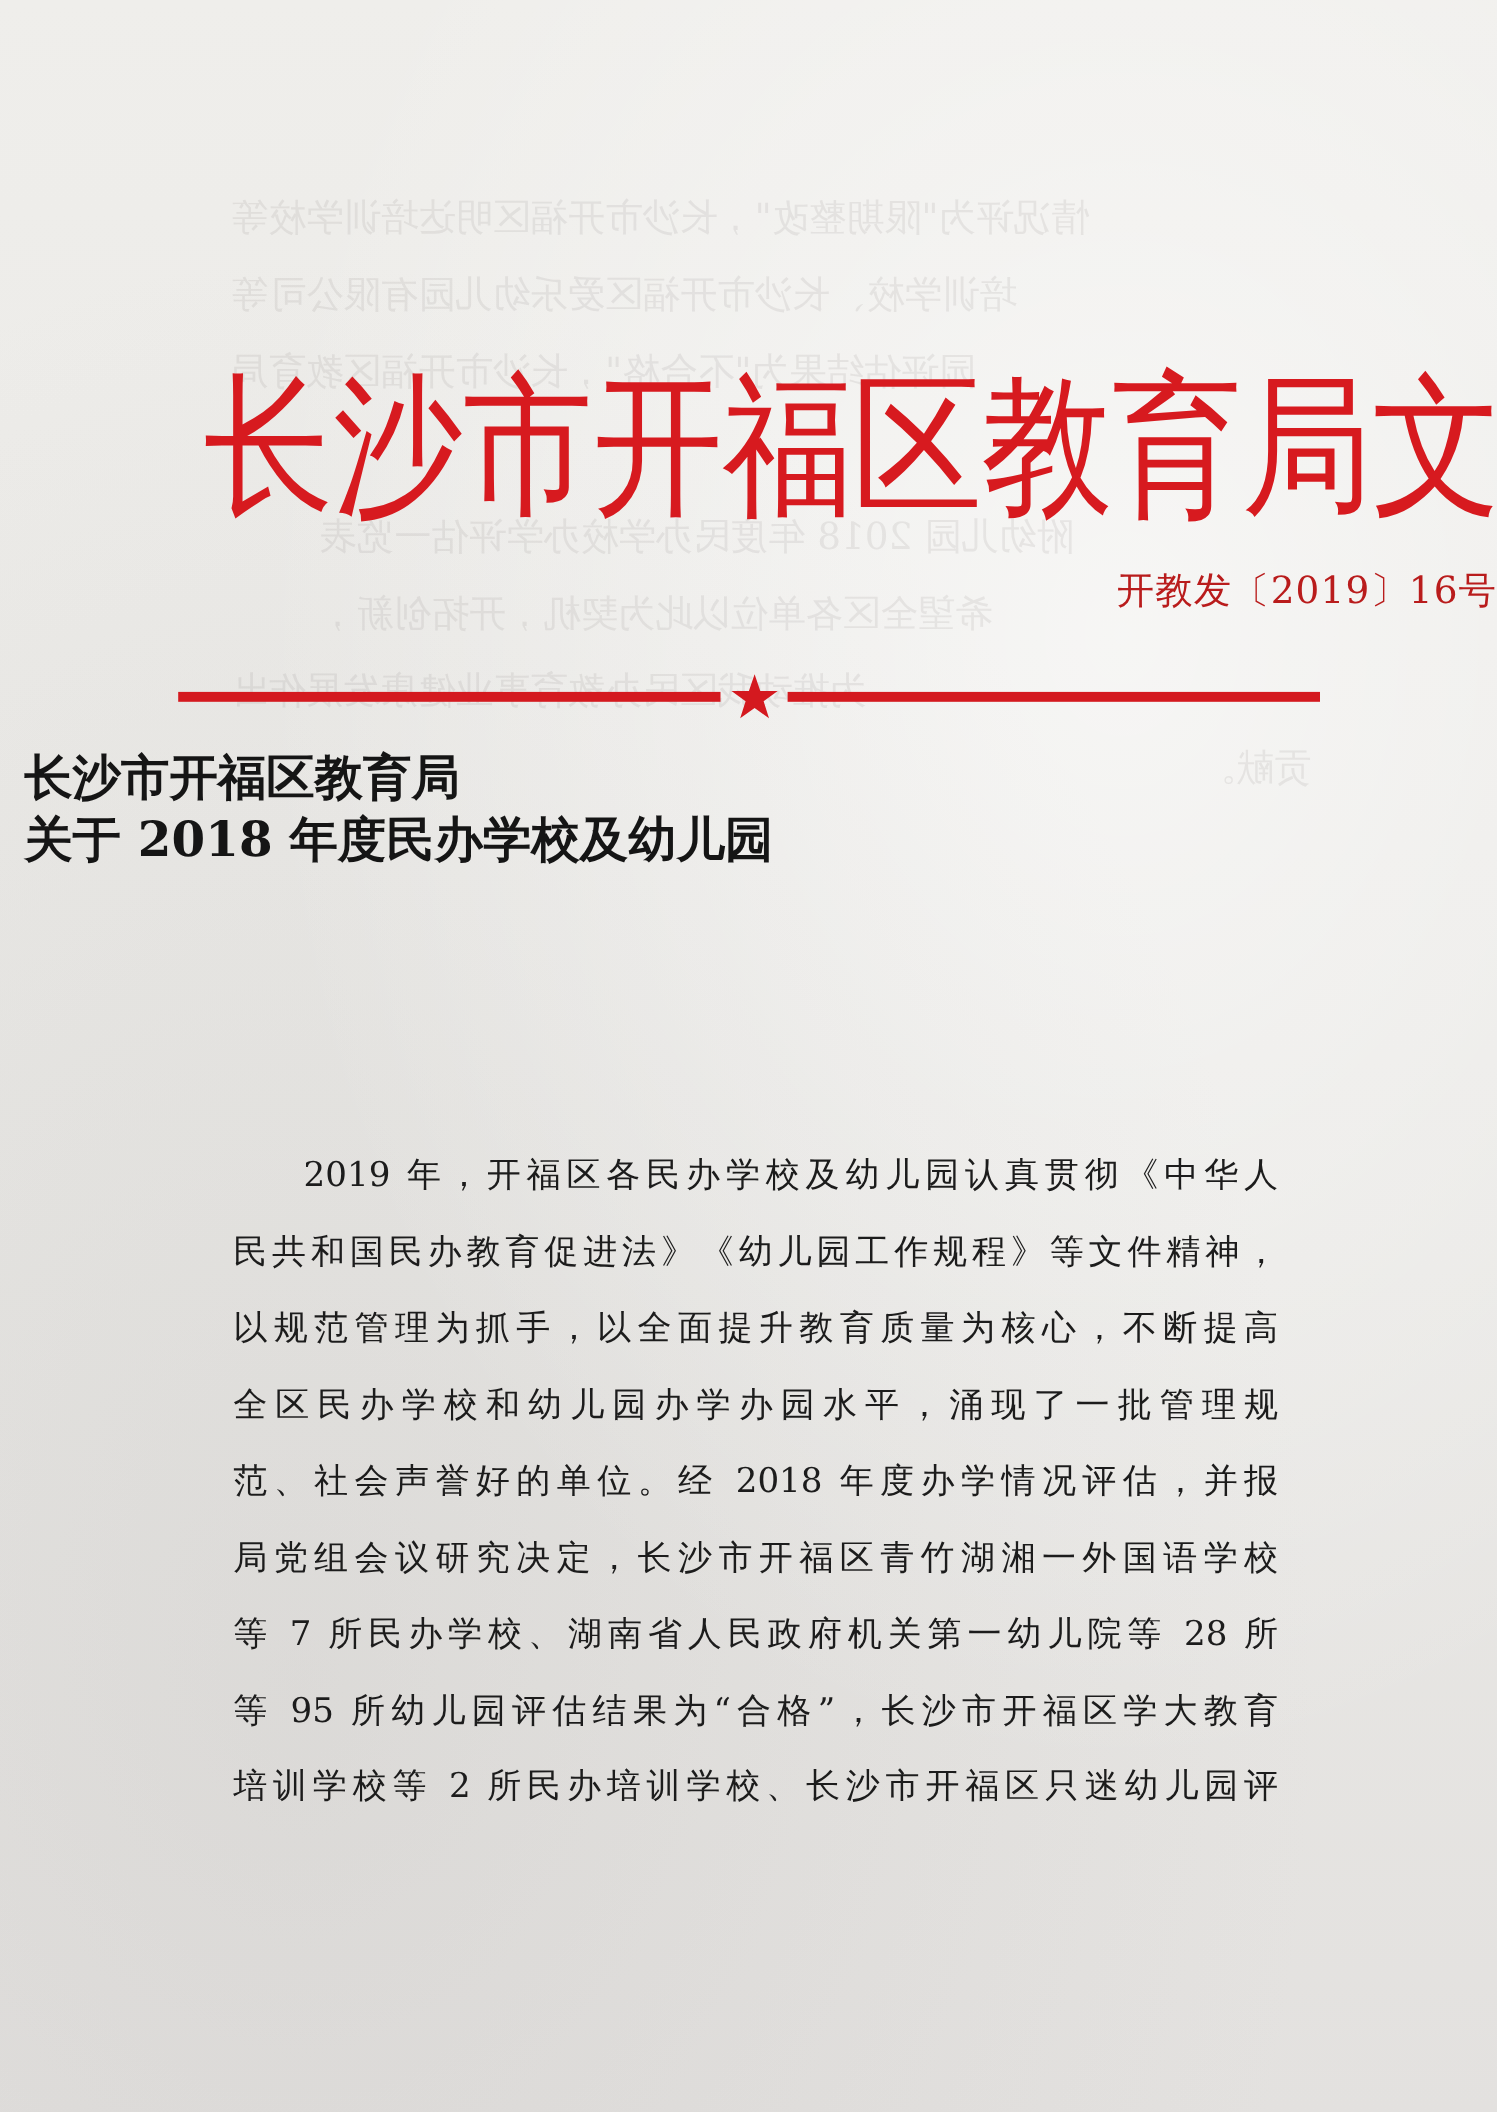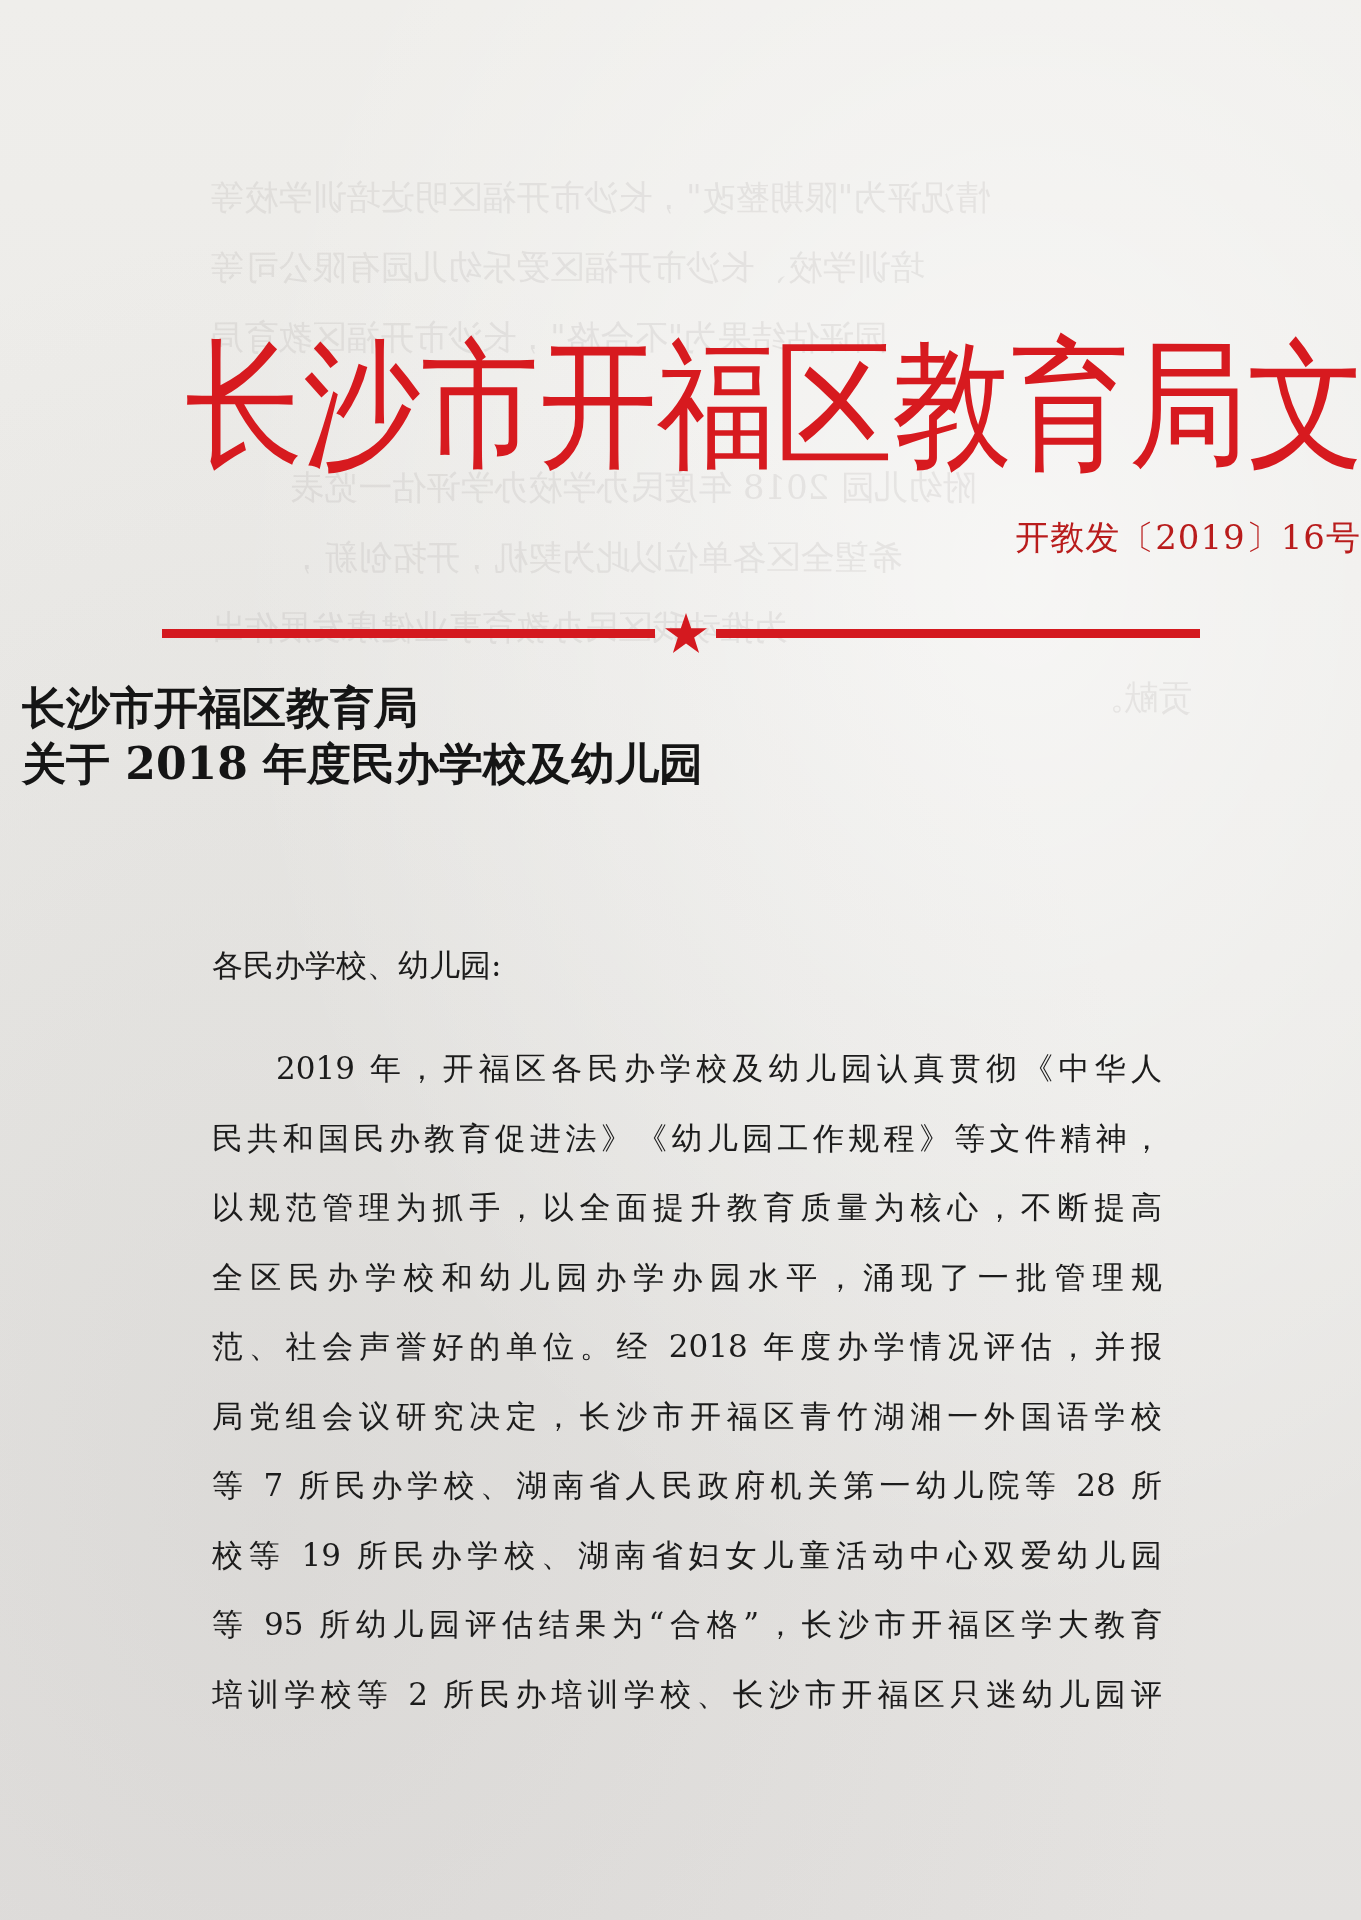--- a/index.html
+++ b/index.html
@@ -161,28 +161,26 @@
       <polygon points="22,1 27.2,16.2 43,16.2 30.2,25.6 35.1,41 22,31.6 8.9,41 13.8,25.6 1,16.2 16.8,16.2" fill="#d4191f"></polygon>
     </svg>
     <div class="bar right"></div>
   </div>
 
   <div class="title">
     <div>长沙市开福区教育局</div>
     <div>关于 2018 年度民办学校及幼儿园</div>
   </div>
 
-  <div class="salutation">各民办学校、幼儿园:</div>
 
   <div class="body">
     <div class="line indent">2019 年，开福区各民办学校及幼儿园认真贯彻《中华人</div>
     <div class="line">民共和国民办教育促进法》《幼儿园工作规程》等文件精神，</div>
     <div class="line">以规范管理为抓手，以全面提升教育质量为核心，不断提高</div>
     <div class="line">全区民办学校和幼儿园办学办园水平，涌现了一批管理规</div>
     <div class="line">范、社会声誉好的单位。经 2018 年度办学情况评估，并报</div>
     <div class="line">局党组会议研究决定，长沙市开福区青竹湖湘一外国语学校</div>
     <div class="line">等 7 所民办学校、湖南省人民政府机关第一幼儿院等 28 所</div>
-    <div class="line">校等 19 所民办学校、湖南省妇女儿童活动中心双爱幼儿园</div>
     <div class="line">等 95 所幼儿园评估结果为“合格”，长沙市开福区学大教育</div>
     <div class="line">培训学校等 2 所民办培训学校、长沙市开福区只迷幼儿园评</div>
   </div>
 
 </div>
 
 </body></html>

